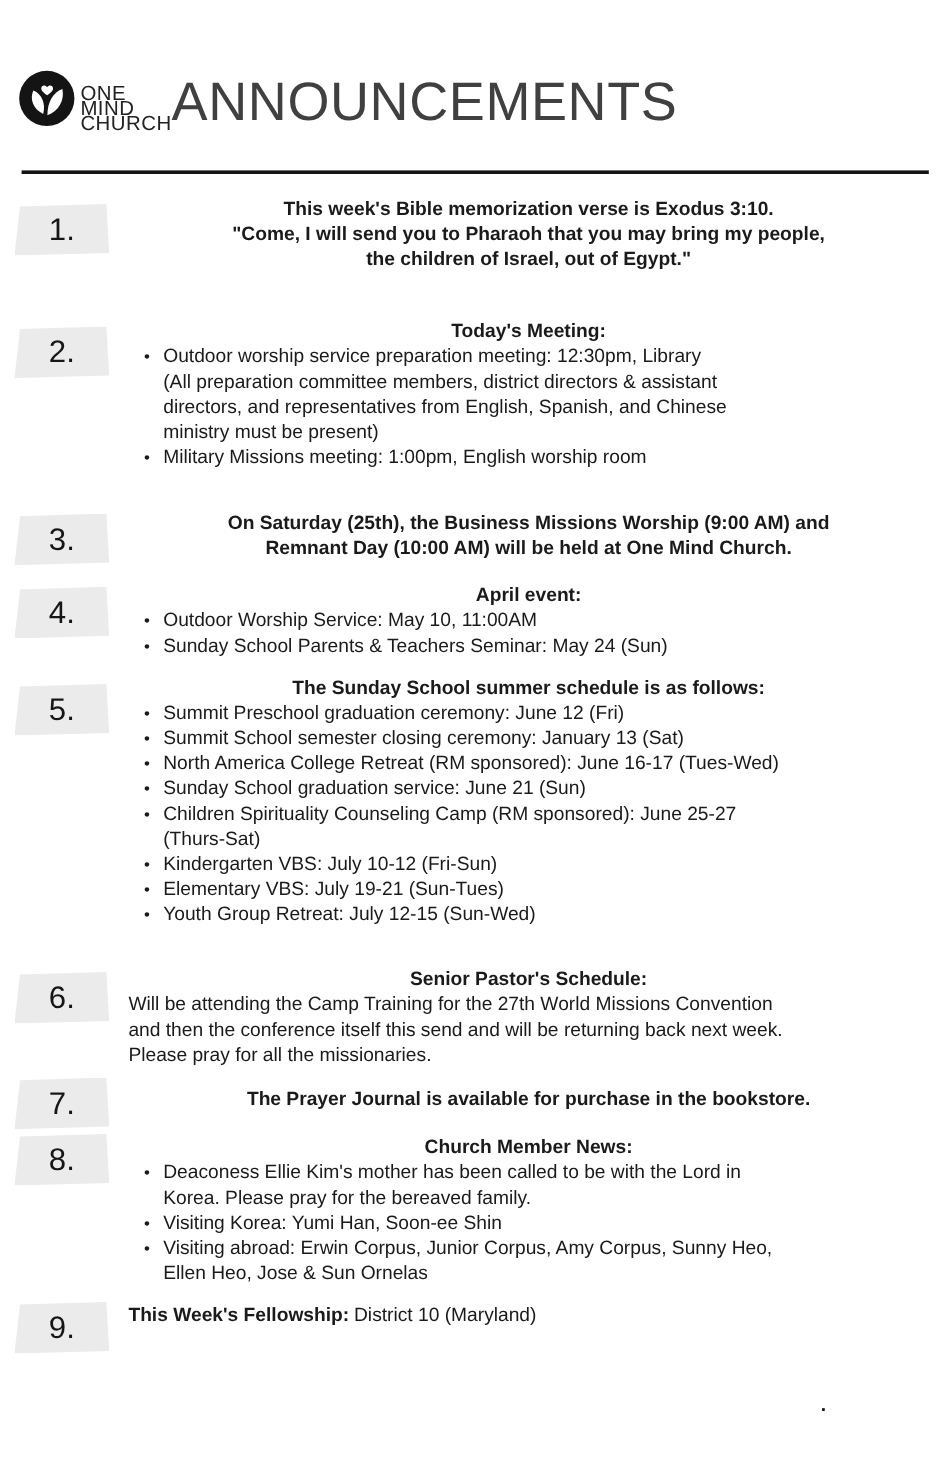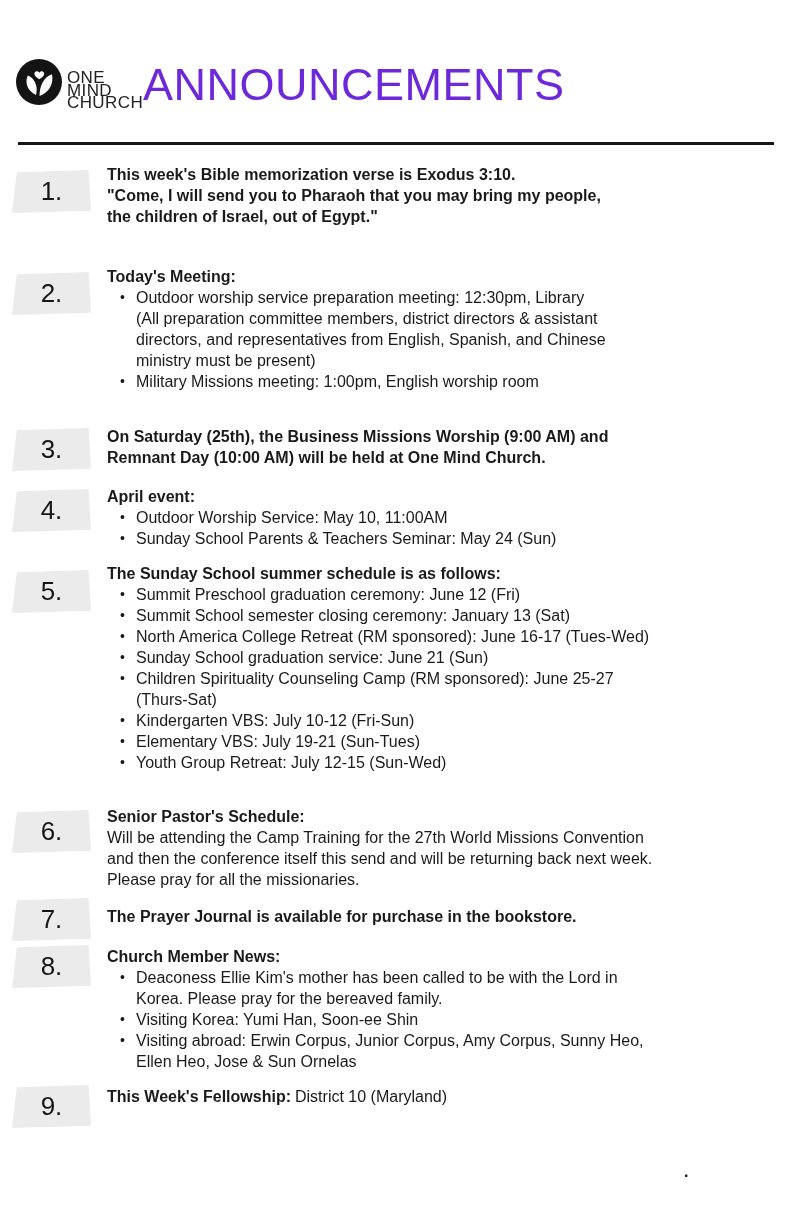--- a/index.html
+++ b/index.html
@@ -12,40 +12,40 @@
   
   .logo-mark { position:absolute; left:15px; top:58px; }
   .logo-text {
     position:absolute; left:67px; top:72px;
     font-size:17px; line-height:12.5px; letter-spacing:0.4px;
     color:#222; font-weight:400;
   }
   .page-title {
     position:absolute; left:143px; top:62px; margin:0;
     font-size:45px; line-height:45px; font-weight:400;
-    letter-spacing:0.5px; color:#6d28d9; white-space:nowrap;
+    letter-spacing:0.5px; color:#404040; white-space:nowrap;
   }
   .rule {
     position:absolute; left:18px; top:142px; width:756px; height:2.5px;
     background:#151515;
   }
   
   .item { position:absolute; left:0; width:792px; }
   .numbox {
     position:absolute; left:12px; width:79px; height:43px;
     background:#ebebeb; display:flex; align-items:center; justify-content:center;
     clip-path: polygon(6% 5%, 97% 0%, 100% 95%, 0% 100%);
   }
   .numbox span { font-size:26px; color:#161616; }
   .content {
     position:absolute; left:107px; width:667px;
     font-size:16px; line-height:21px;
   }
   .content p { margin:0; }
-  .bold, .heading { font-weight:700; }
+  .bold, .heading { font-weight:700;text-align:center; }
   .pre { white-space:pre-line; }
   .brow { display:flex; align-items:flex-start; }
   .bdot { width:16px; margin-left:13px; font-size:14px; line-height:21px; flex:none; }
   .btext { flex:1; white-space:pre-line; }
   .fv1 { margin-left:4px; }
   .trailing-period {
     position:absolute; left:684px; top:1163px;
     font-size:16px; font-weight:700; color:#111;
   }
 </style>

